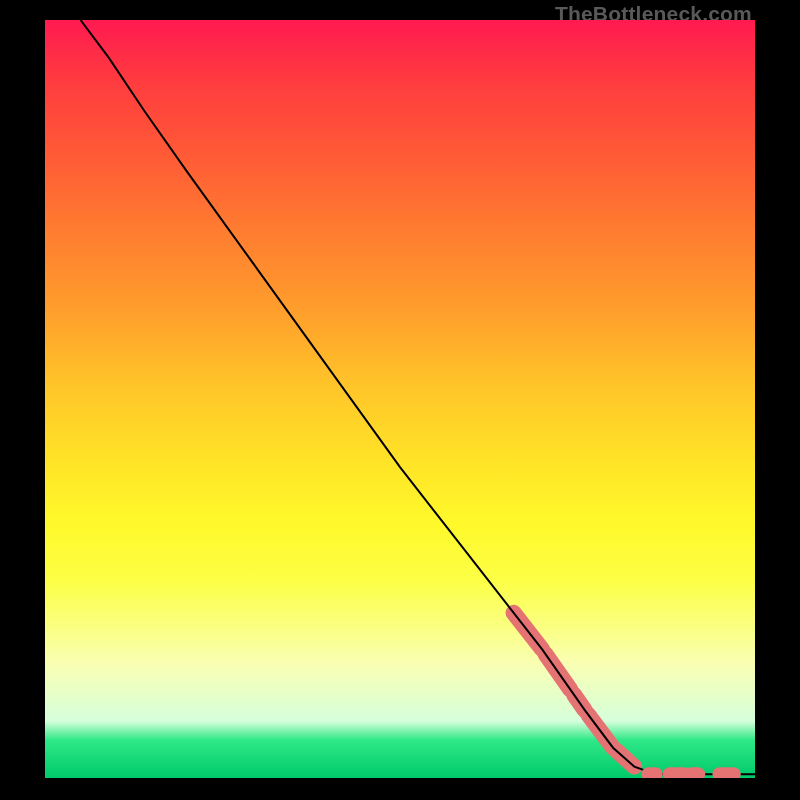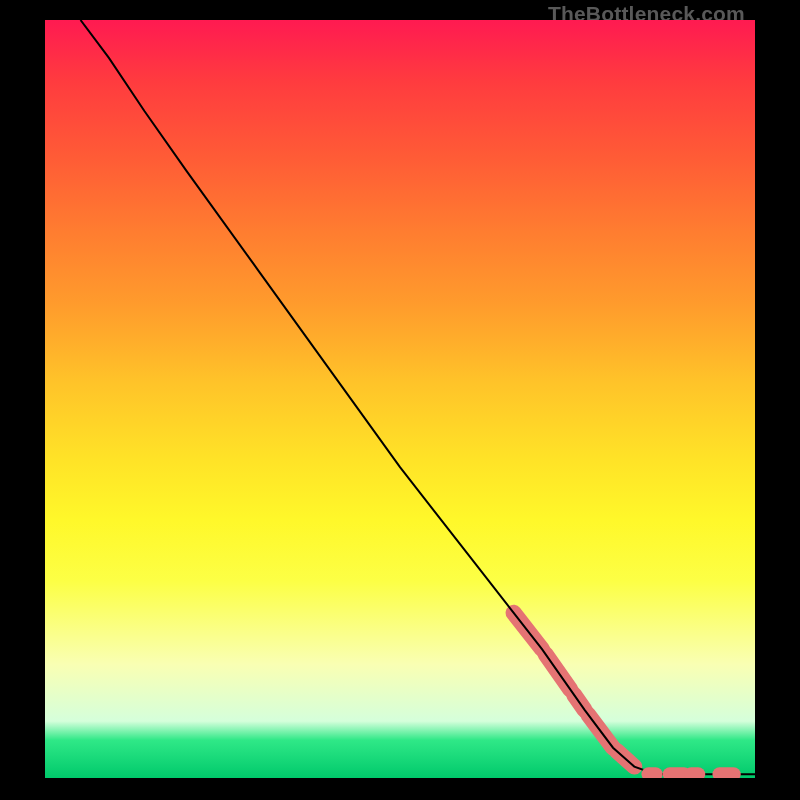--- a/index.html
+++ b/index.html
@@ -19,21 +19,21 @@
       #ffe327 58%,
       #fff82a 66%,
       #fcff45 74%,
       #f9ffb3 85%,
       #d5ffdb 92.5%,
       #2fe887 95%,
       #00c96b 100%);
   }
   .watermark {
     position: absolute;
-    top: 3px; right: 55px;
+    top: 3px; right: 48px;
     font: 600 21px/1 "Arial", sans-serif;
     color: #595959;
     letter-spacing: 0.2px;
   }
   svg.overlay { position: absolute; left: 0; top: 0; width: 710px; height: 758px; }
   .curve { fill: none; stroke: #000; stroke-width: 2; }
   .dash { fill: none; stroke: #e57373; stroke-width: 16; stroke-linecap: round; }
   .flat-dash { fill: none; stroke: #e57373; stroke-width: 14; stroke-linecap: round; }
 </style>
 </head>

